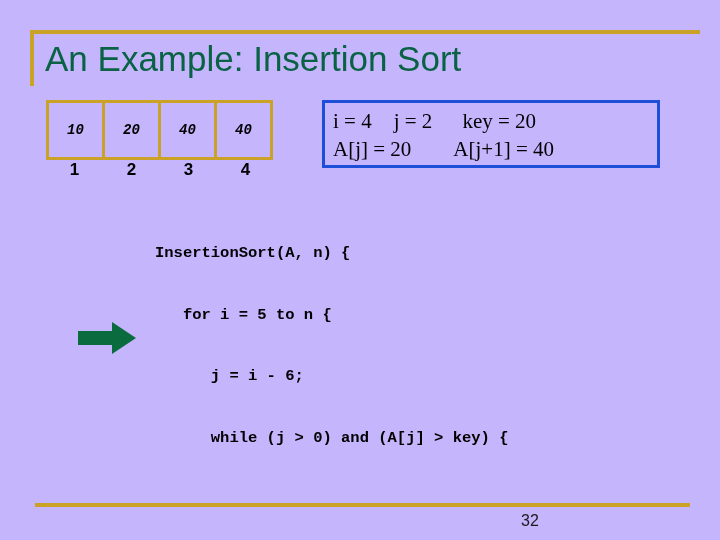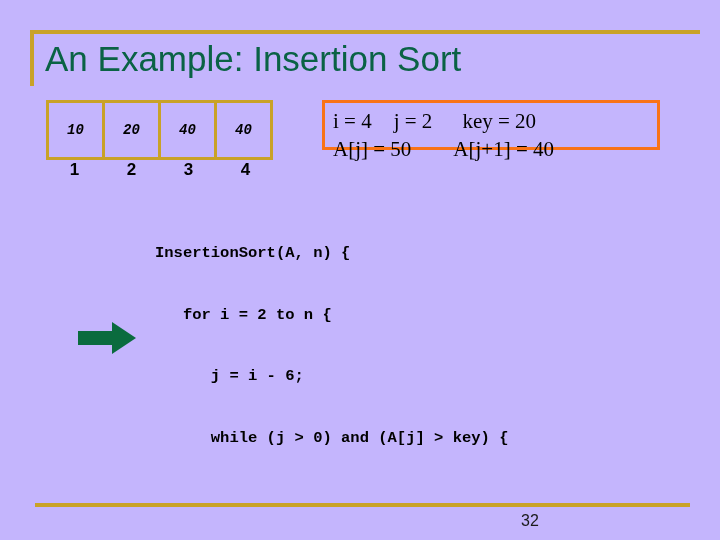--- a/index.html
+++ b/index.html
@@ -81,22 +81,22 @@
     font-weight: bold;
     color: #000000;
   }
 
   
   .info-box {
     position: absolute;
     left: 322px;
     top: 100px;
     width: 338px;
-    height: 50px;
-    border: 3px solid #f97316;
+    height: 68px;
+    border: 3px solid #1d4ed8;
     box-sizing: border-box;
     font-family: "Liberation Serif", serif;
     color: #000000;
   }
   .info-line {
     position: absolute;
     left: 8px;
     white-space: pre;
     font-size: 21px;
     line-height: 21px;
@@ -173,30 +173,30 @@
   </div>
   <div class="index-row">
     <span class="idx">1</span>
     <span class="idx">2</span>
     <span class="idx">3</span>
     <span class="idx">4</span>
   </div>
 
   <div class="info-box">
     <div class="info-line info-line-1"><span>i = 4</span><span class="info-gap-a"></span><span>j = 2</span><span class="info-gap-b"></span><span>key = 20</span></div>
-    <div class="info-line info-line-2"><span>A[j] = 50</span><span class="info-gap-c"></span><span>A[j+1] = 40</span></div>
+    <div class="info-line info-line-2"><span>A[j] = 20</span><span class="info-gap-c"></span><span>A[j+1] = 40</span></div>
   </div>
 
   <svg class="arrow" viewBox="0 0 58 32">
     <polygon points="0,9 34,9 34,0 58,16 34,32 34,23 0,23" fill="#0a6b3e"></polygon>
   </svg>
 
   <div class="code-block">
     <div class="code-line">InsertionSort(A, n) {</div>
-    <div class="code-line">   for i = 2 to n {</div>
+    <div class="code-line">   for i = 5 to n {</div>
     <div class="code-line">      j = i - 6;</div>
     <div class="code-line">      while (j &gt; 0) and (A[j] &gt; key) {</div>
     
     
     
     
     
     
   </div>
 

